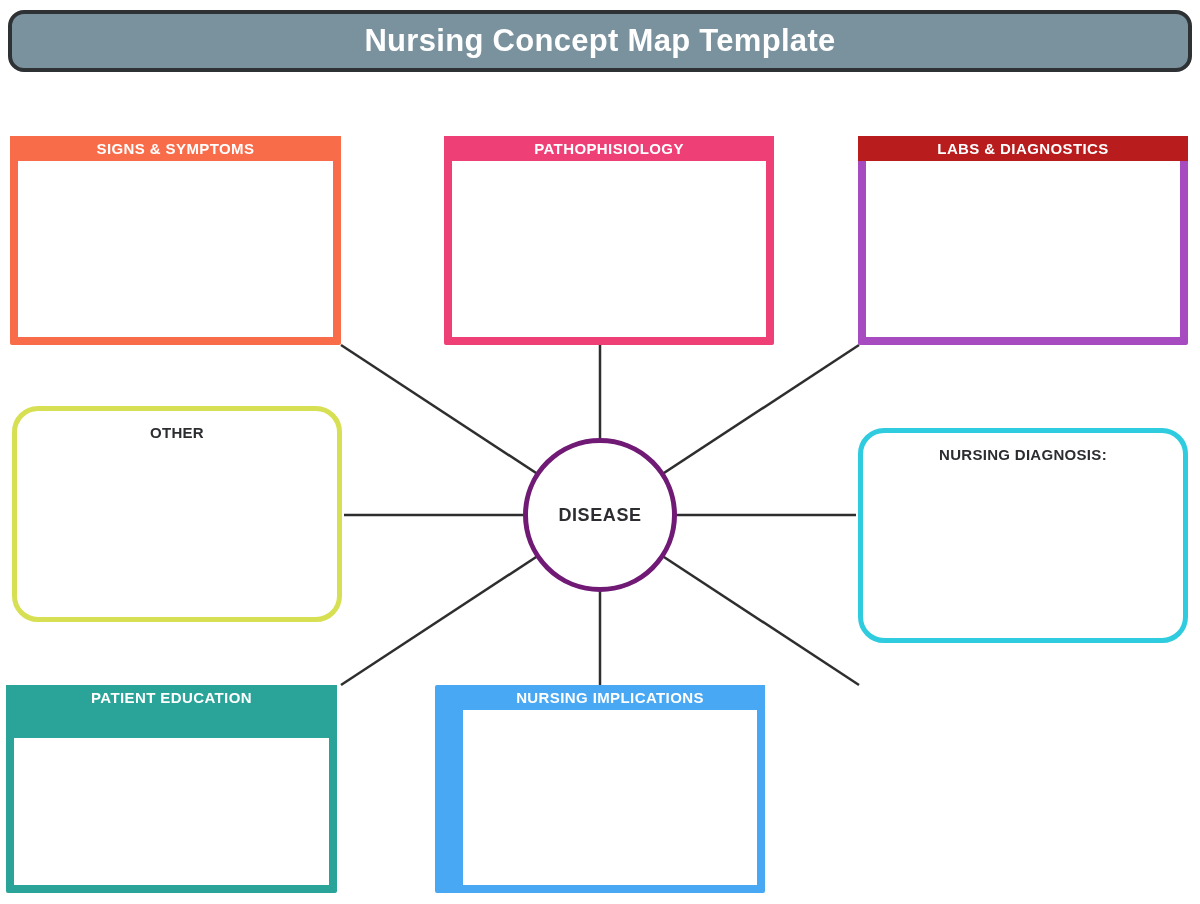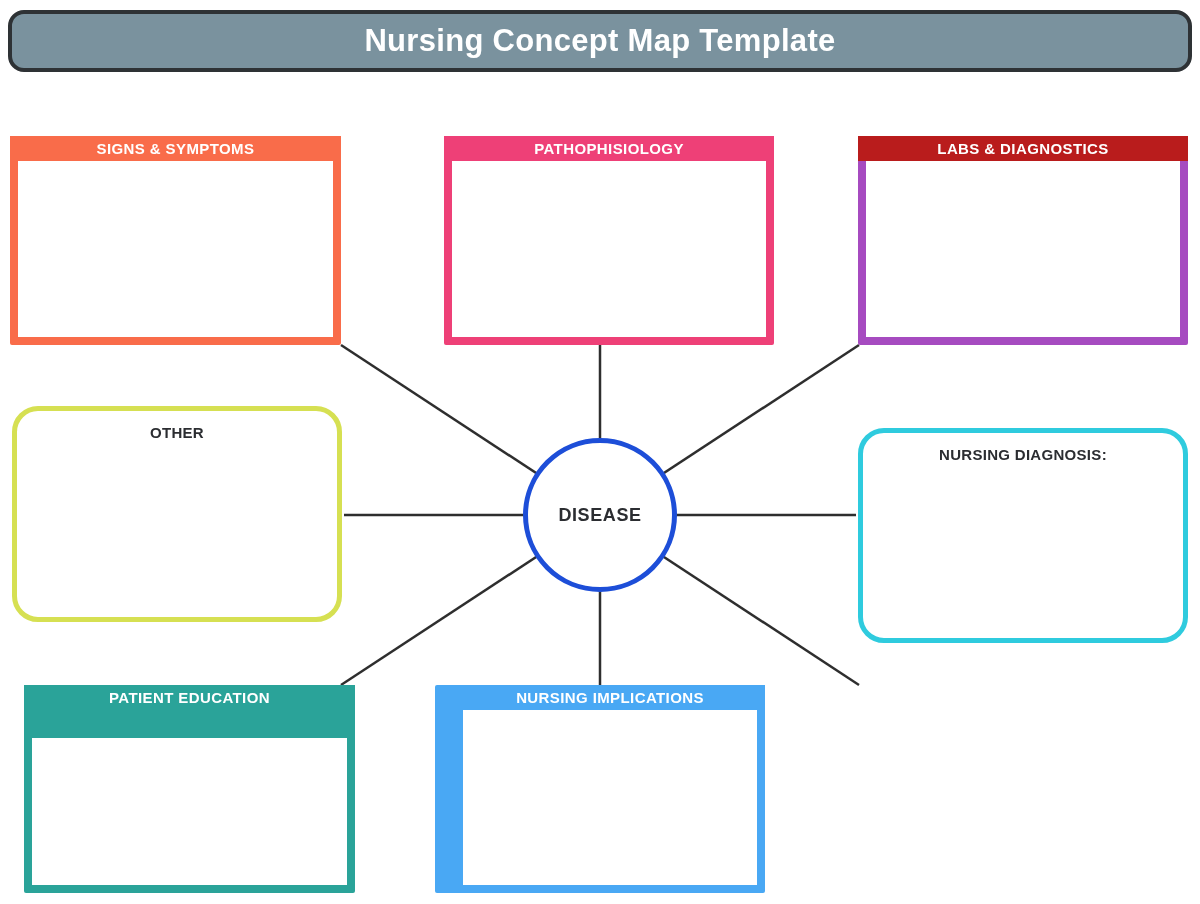--- a/index.html
+++ b/index.html
@@ -45,34 +45,34 @@
     display: flex; flex-direction: column; align-items: center;
   }
   .obox .obox-label {
     margin-top: 13px; color: #2B2D31;
     font-size: 15px; font-weight: bold; letter-spacing: 0.3px;
   }
 
   
   .disease-circle {
     position: absolute; left: 523px; top: 438px; width: 154px; height: 154px;
-    background: #ffffff; border: 5px solid #1d4ed8; border-radius: 50%;
+    background: #ffffff; border: 5px solid #701a75; border-radius: 50%;
     display: flex; align-items: center; justify-content: center;
   }
   .disease-circle .disease-label {
     color: #2B2D31; font-size: 18px; font-weight: bold; letter-spacing: 0.6px;
   }
 
   
   #box-signs        { left: 10px;  top: 136px; width: 331px; height: 209px; }
   #box-patho        { left: 435px; top: 136px; width: 330px; height: 209px; margin-left: 9px; }
   #box-labs         { left: 858px; top: 136px; width: 330px; height: 209px; }
   #box-other        { left: 12px;  top: 406px; width: 330px; height: 216px; }
   #box-nursing-dx   { left: 858px; top: 428px; width: 330px; height: 215px; }
-  #box-pat-edu      { left: 24px;  top: 685px; width: 331px; height: 208px; gap: 28px; }
+  #box-pat-edu      { left: 6px;  top: 685px; width: 331px; height: 208px; gap: 28px; }
   #box-nurs-impl    { left: 435px; top: 685px; width: 330px; height: 208px; }
   #box-treatment    { left: 858px; top: 685px; width: 330px; height: 208px; }
 </style>
 </head>
 <body>
 
 <div class="canvas">
 
   <svg class="lines" viewBox="0 0 1200 904">
     <g stroke="#2E2E2E" stroke-width="2.5">

